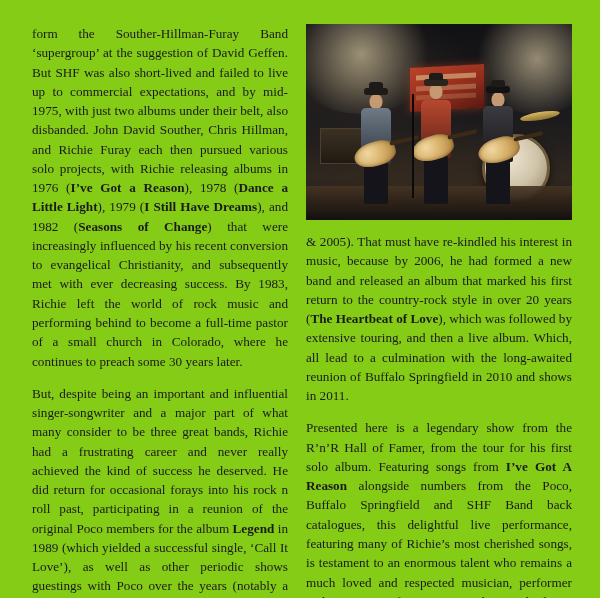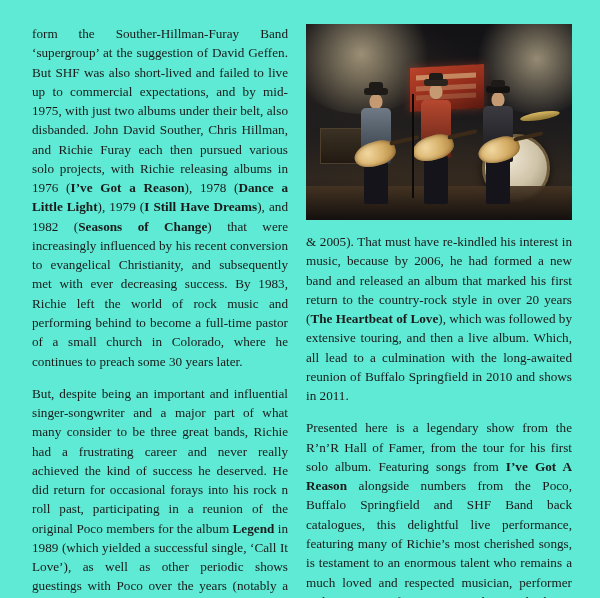--- a/index.html
+++ b/index.html
@@ -13,21 +13,21 @@
     font-family: "Liberation Serif", serif;
     color: #1a1a1a;
     overflow: hidden;
   }
   .page {
     position: relative;
     width: 600px;
     height: 598px;
     box-sizing: border-box;
     padding: 24px 28px 20px 32px;
-    background: #5eead4;
+    background: #84cc16;
   }
   .columns {
     display: flex;
     gap: 18px;
     height: 100%;
   }
   .col {
     width: 266px;
     box-sizing: border-box;
   }

